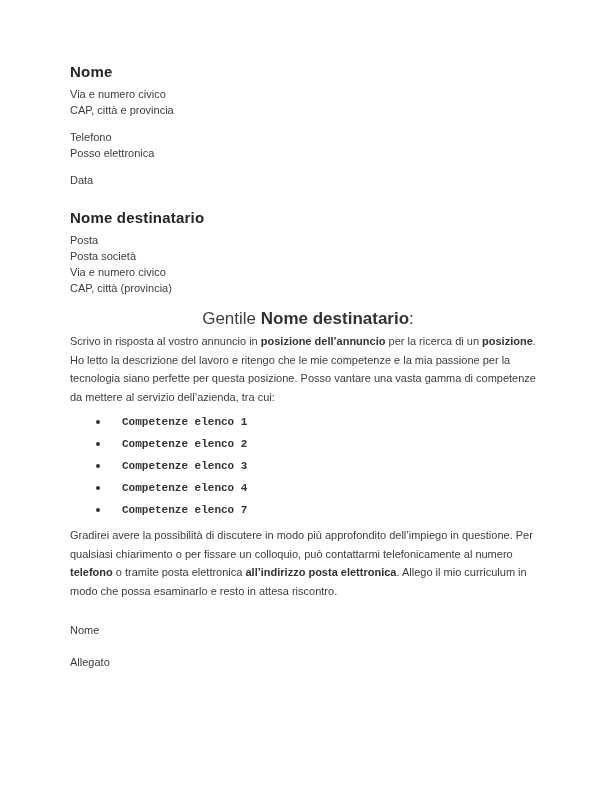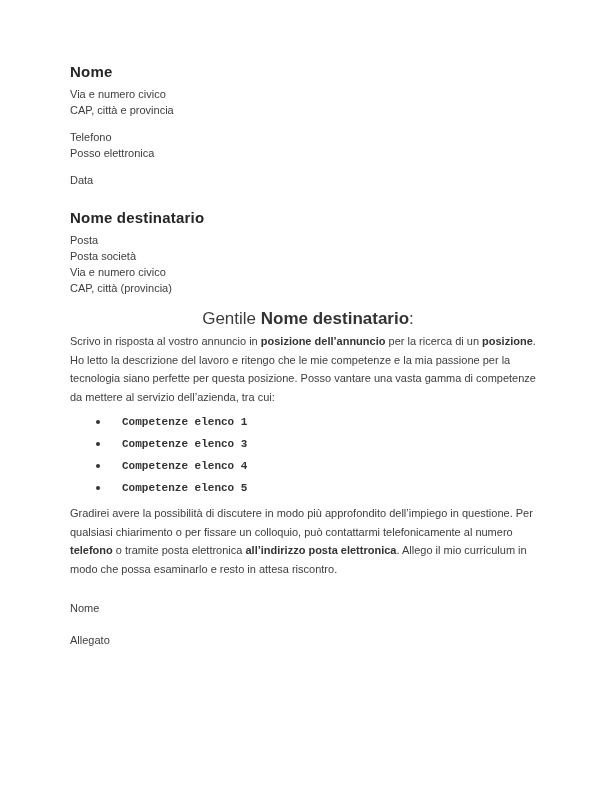--- a/index.html
+++ b/index.html
@@ -102,23 +102,24 @@
   </div>
 
   <div class="gap-med"></div>
 
   <div class="salutation"><span>Gentile </span><strong>Nome destinatario</strong><span>:</span></div>
 
   <p class="para"><span>Scrivo in risposta al vostro annuncio in </span><strong>posizione dell’annuncio</strong><span> per la ricerca di un </span><strong>posizione</strong><span>. Ho letto la descrizione del lavoro e ritengo che le mie competenze e la mia passione per la tecnologia siano perfette per questa posizione. Posso vantare una vasta gamma di competenze da mettere al servizio dell’azienda, tra cui:</span></p>
 
   <ul class="skills">
     <li>Competenze elenco 1</li>
+    <li>Competenze elenco 2</li>
     <li>Competenze elenco 3</li>
     <li>Competenze elenco 4</li>
-    <li>Competenze elenco 5</li>
+    <li>Competenze elenco 7</li>
   </ul>
 
   <p class="para" style="margin-top:0;"><span>Gradirei avere la possibilità di discutere in modo più approfondito dell’impiego in questione. Per qualsiasi chiarimento o per fissare un colloquio, può contattarmi telefonicamente al numero </span><strong>telefono</strong><span> o tramite posta elettronica </span><strong>all’indirizzo posta elettronica</strong><span>. Allego il mio curriculum in modo che possa esaminarlo e resto in attesa riscontro.</span></p>
 
   <div class="sig-gap-1"></div>
   <div class="line">Nome</div>
   <div class="sig-gap-2"></div>
   <div class="line">Allegato</div>
 
 </div>

